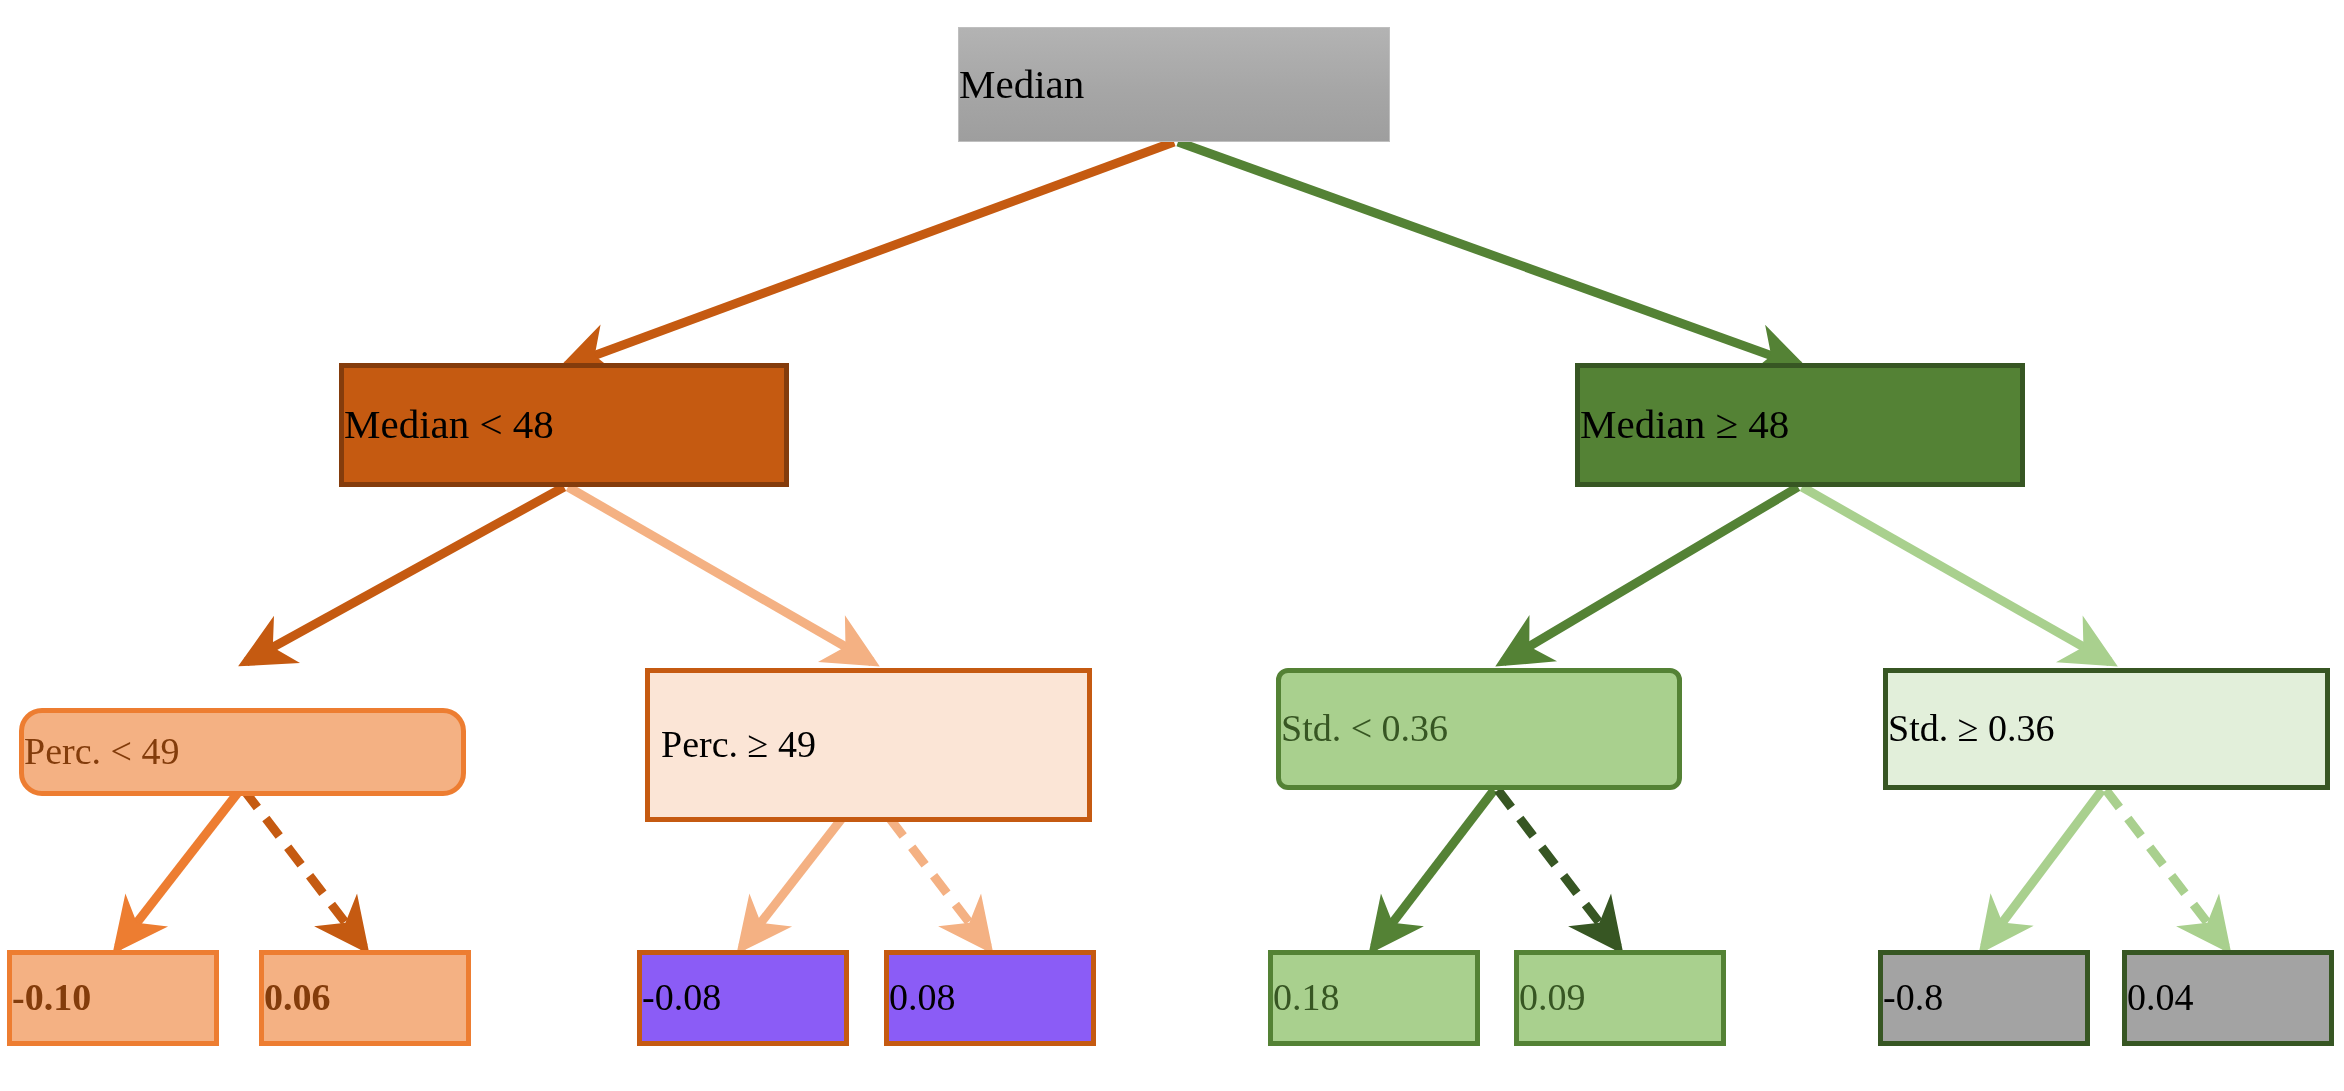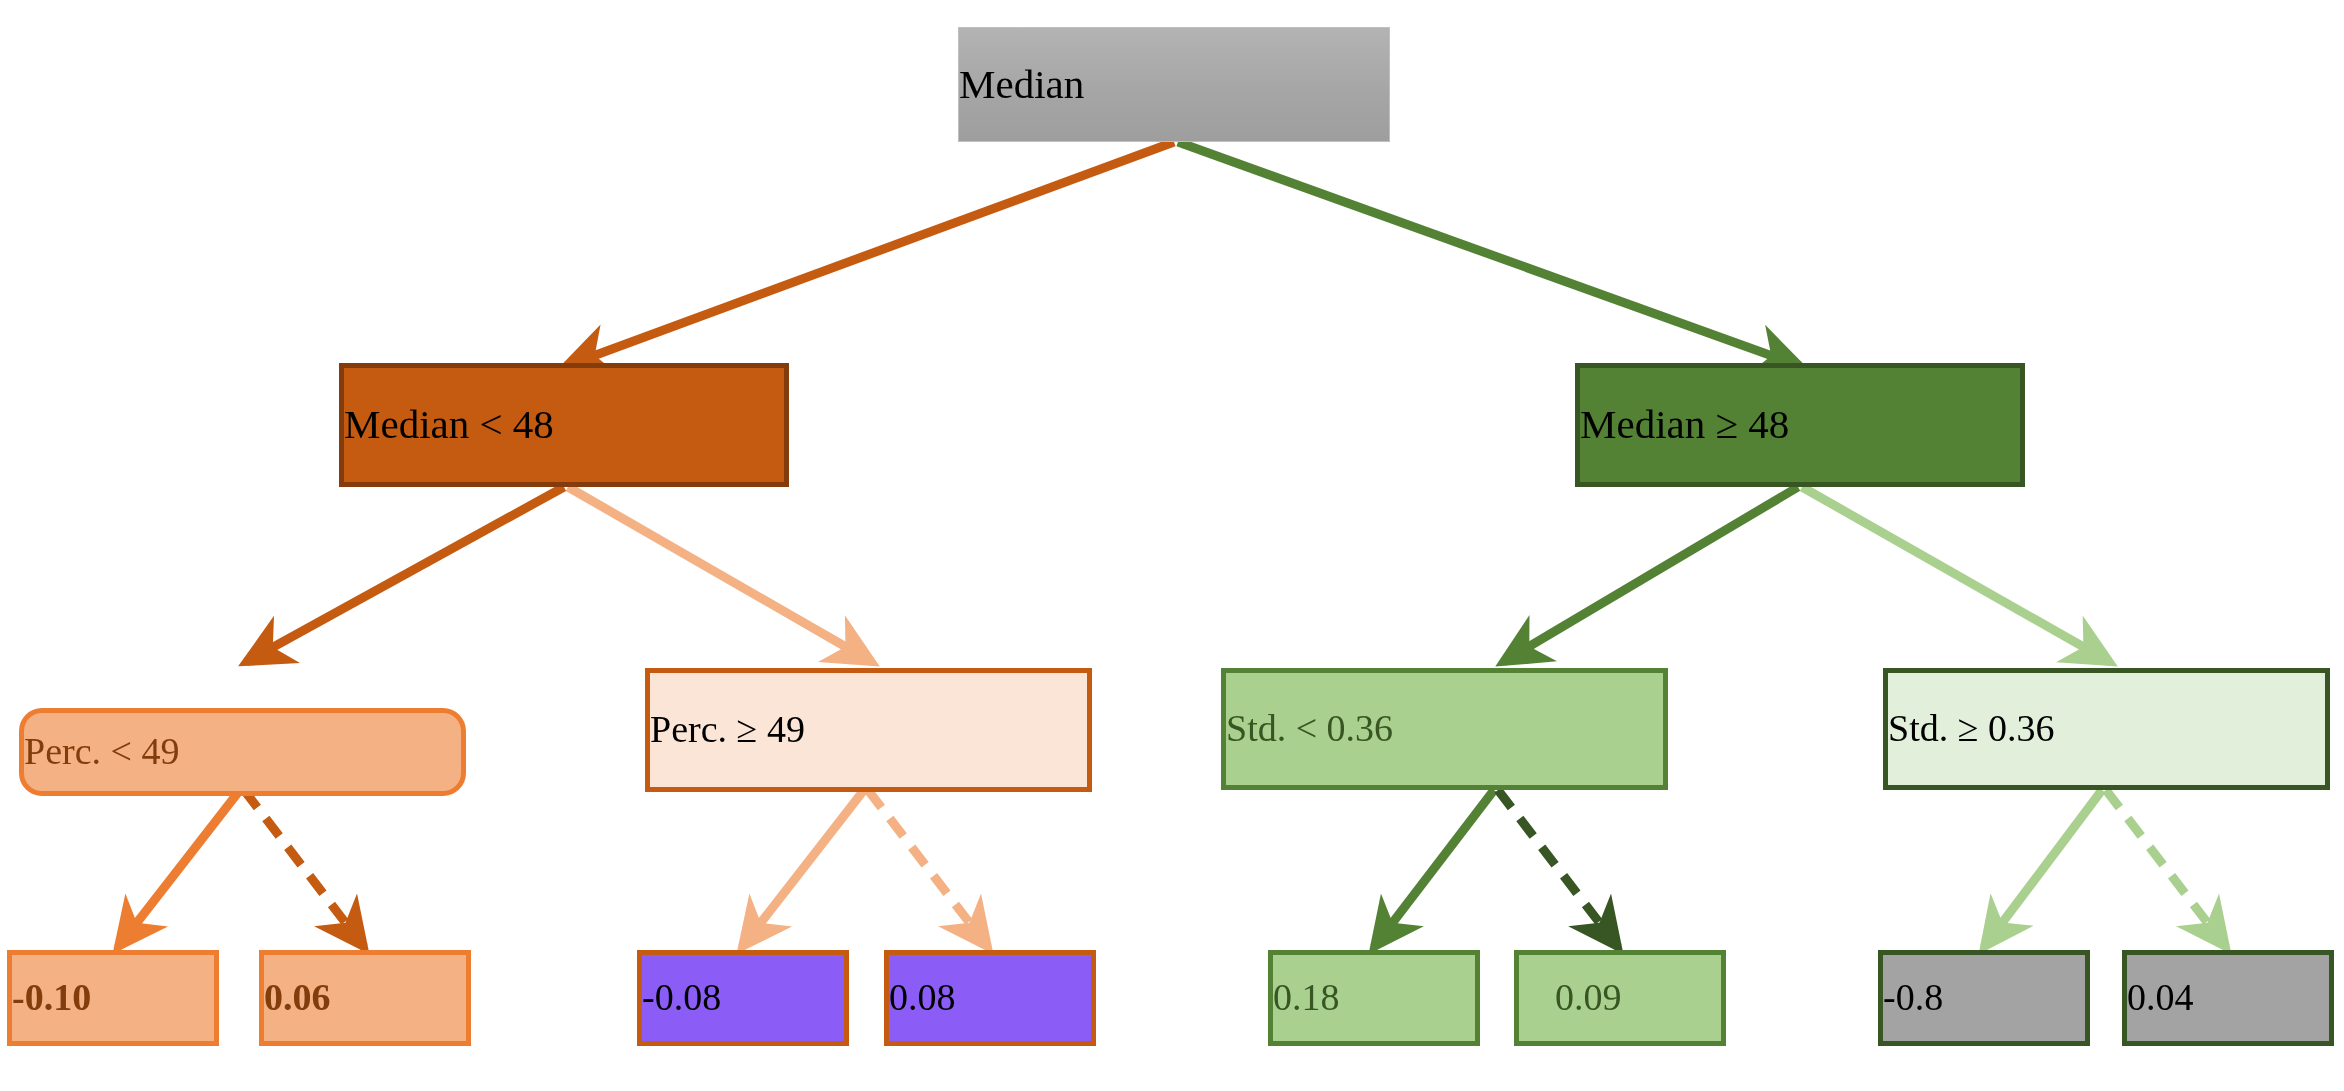--- a/index.html
+++ b/index.html
@@ -181,25 +181,25 @@
   </div>
 
   <div class="node node-l2-green" style="left:1575px; top:363px; width:450px; height:124px;">
     <span class="node-label">Median ≥ 48</span>
   </div>
 
   <div class="node node-l3-orange-a" style="left:19px; top:708px; width:447px; height:88px;border-radius:23px;">
     <span class="node-label">Perc. &lt; 49</span>
   </div>
 
-  <div class="node node-l3-orange-b" style="left:645px; top:668px; width:447px; height:124px;">
+  <div class="node node-l3-orange-b" style="left:645px; top:668px; width:447px; height:154px;padding-left:11px;">
     <span class="node-label">Perc. ≥ 49</span>
   </div>
 
-  <div class="node node-l3-green-a" style="left:1221px; top:668px; width:447px; height:122px;">
+  <div class="node node-l3-green-a" style="left:1276px; top:668px; width:406px; height:122px;border-radius:12px;">
     <span class="node-label">Std. &lt; 0.36</span>
   </div>
 
   <div class="node node-l3-green-b" style="left:1883px; top:668px; width:447px; height:122px;">
     <span class="node-label">Std. ≥ 0.36</span>
   </div>
 
   <div class="node node-leaf-orange-a" style="left:7px; top:950px; width:212px; height:96px;">
     <span class="node-label">-0.10</span>
   </div>
@@ -213,21 +213,21 @@
   </div>
 
   <div class="node node-leaf-orange-b" style="left:884px; top:950px; width:212px; height:96px;">
     <span class="node-label">0.08</span>
   </div>
 
   <div class="node node-leaf-green-a" style="left:1268px; top:950px; width:212px; height:96px;">
     <span class="node-label">0.18</span>
   </div>
 
-  <div class="node node-leaf-green-a" style="left:1514px; top:950px; width:212px; height:96px;padding-left:36px;">
+  <div class="node node-leaf-green-a" style="left:1514px; top:950px; width:212px; height:96px;">
     <span class="node-label">0.09</span>
   </div>
 
   <div class="node node-leaf-green-b" style="left:1878px; top:950px; width:212px; height:96px;">
     <span class="node-label">-0.8</span>
   </div>
 
   <div class="node node-leaf-green-b" style="left:2122px; top:950px; width:212px; height:96px;">
     <span class="node-label">0.04</span>
   </div>

